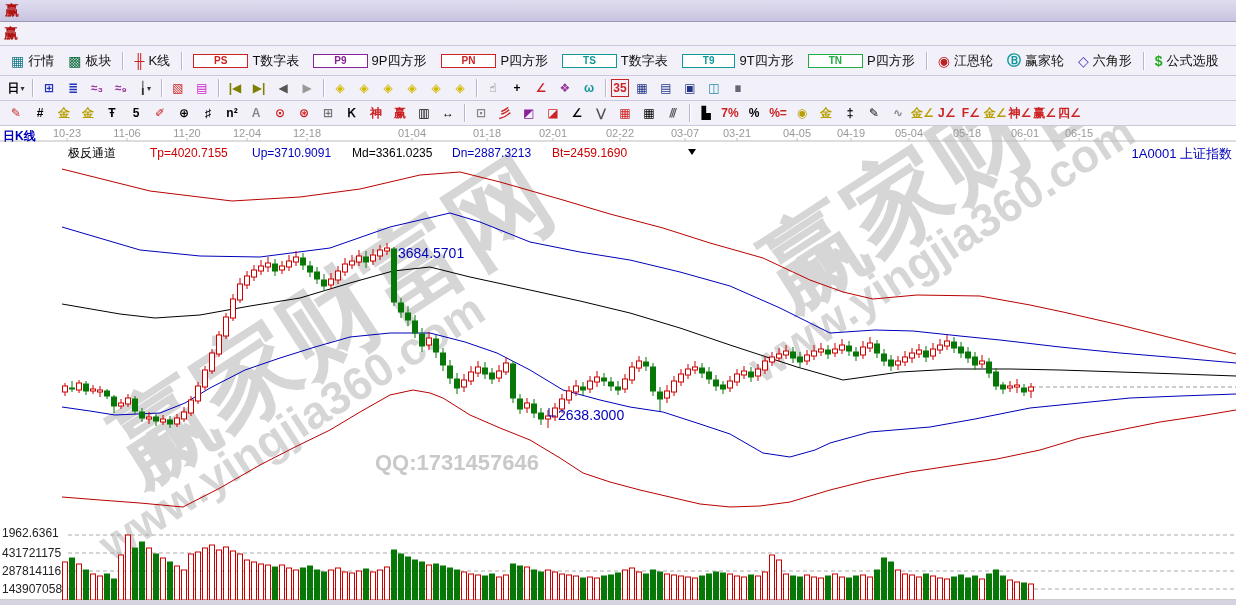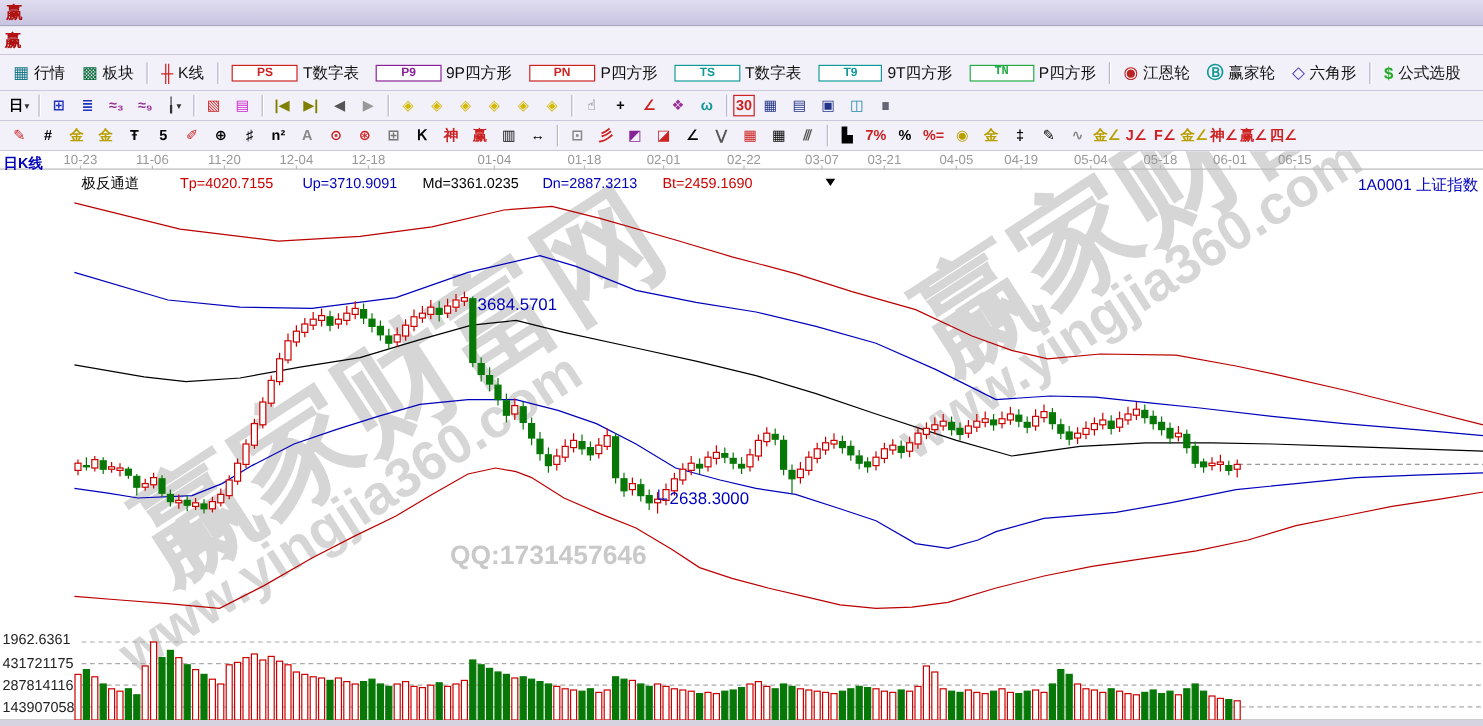--- a/index.html
+++ b/index.html
@@ -66,21 +66,21 @@
     </span>
     <span class="tbtn">
       <span class="badge" style="color: rgb(17, 153, 153); border-color: rgb(17, 153, 153);">TS</span>
       <span>T数字表</span>
     </span>
     <span class="tbtn">
       <span class="badge" style="color: rgb(17, 153, 153); border-color: rgb(17, 153, 153);">T9</span>
       <span>9T四方形</span>
     </span>
     <span class="tbtn">
-      <span class="badge" style="color: rgb(34, 170, 68); border-color: rgb(34, 170, 68); font-family: Liberation Mono, monospace;">TN</span>
+      <span class="badge" style="color: rgb(34, 170, 68); border-color: rgb(34, 170, 68);">TN</span>
       <span>P四方形</span>
     </span>
     <span class="sep"></span>
     <span class="tbtn">
       <span class="gl" style="color: rgb(187, 34, 34);">◉</span>
       <span>江恩轮</span>
     </span>
     <span class="tbtn">
       <span class="gl" style="color: rgb(17, 153, 153);">Ⓑ</span>
       <span>赢家轮</span>
@@ -118,21 +118,21 @@
     <span class="ibtn" style="color: rgb(212, 184, 0);">◈</span>
     <span class="ibtn" style="color: rgb(212, 184, 0);">◈</span>
     <span class="ibtn" style="color: rgb(212, 184, 0);">◈</span>
     <span class="sep"></span>
     <span class="ibtn" style="color: rgb(85, 85, 85);">☝</span>
     <span class="ibtn" style="color: rgb(0, 0, 0);">+</span>
     <span class="ibtn" style="color: rgb(204, 34, 34);">∠</span>
     <span class="ibtn" style="color: rgb(153, 51, 153);">❖</span>
     <span class="ibtn" style="color: rgb(17, 153, 153);">ω</span>
     <span class="sep"></span>
-    <span class="ibtn" style="color: rgb(204, 34, 34); border: 1px solid rgb(204, 34, 34); height: 16px; min-width: 16px;">30</span>
+    <span class="ibtn" style="color: rgb(204, 34, 34); border: 1px solid rgb(204, 34, 34); height: 16px; min-width: 16px;">35</span>
     <span class="ibtn" style="color: rgb(34, 51, 136);">▦</span>
     <span class="ibtn" style="color: rgb(34, 51, 136);">▤</span>
     <span class="ibtn" style="color: rgb(34, 51, 136);">▣</span>
     <span class="ibtn" style="color: rgb(34, 136, 170);">◫</span>
     <span class="ibtn" style="color: rgb(102, 102, 119);">∎</span>
   </div>
 <div class="toolbar tb4" id="tb4">
     <span class="ibtn" style="color: rgb(204, 34, 34);">✎</span>
     <span class="ibtn" style="color: rgb(0, 0, 0);">#</span>
     <span class="ibtn" style="color: rgb(184, 160, 0);">金</span>

